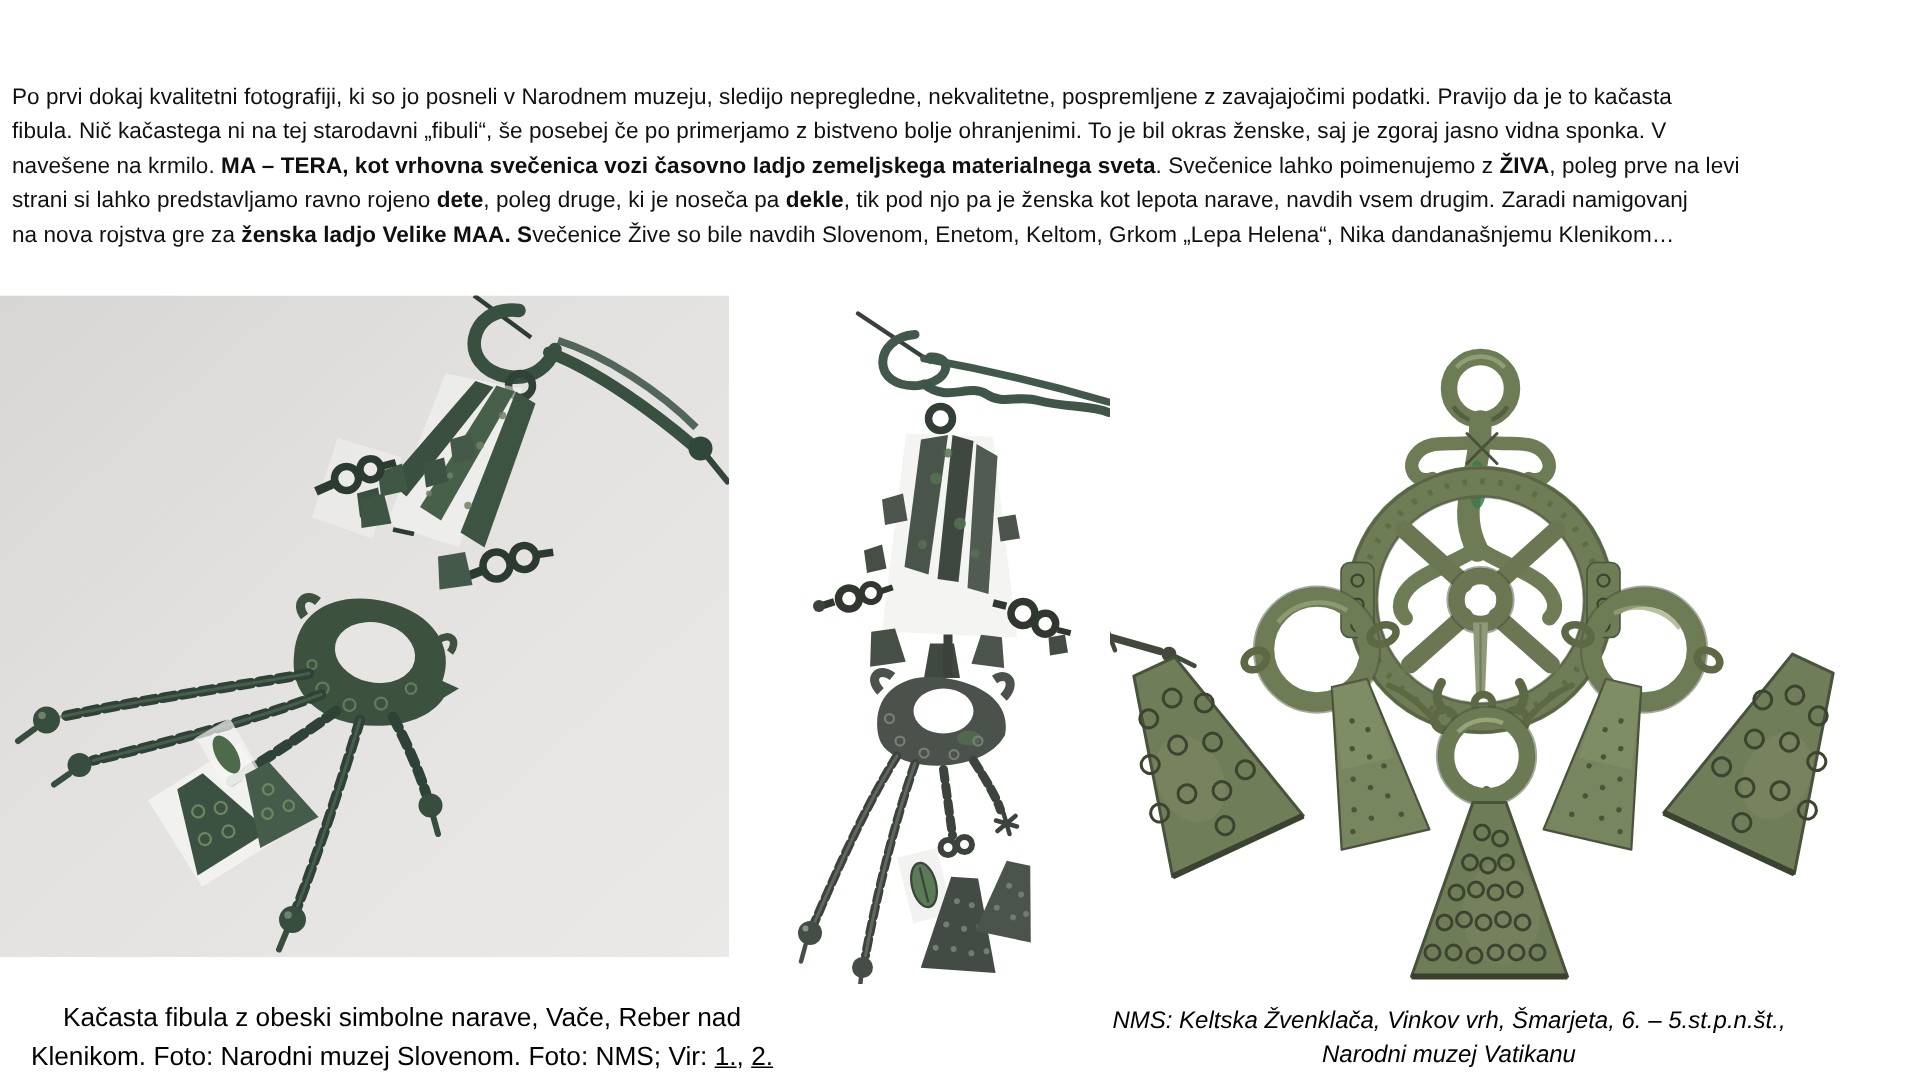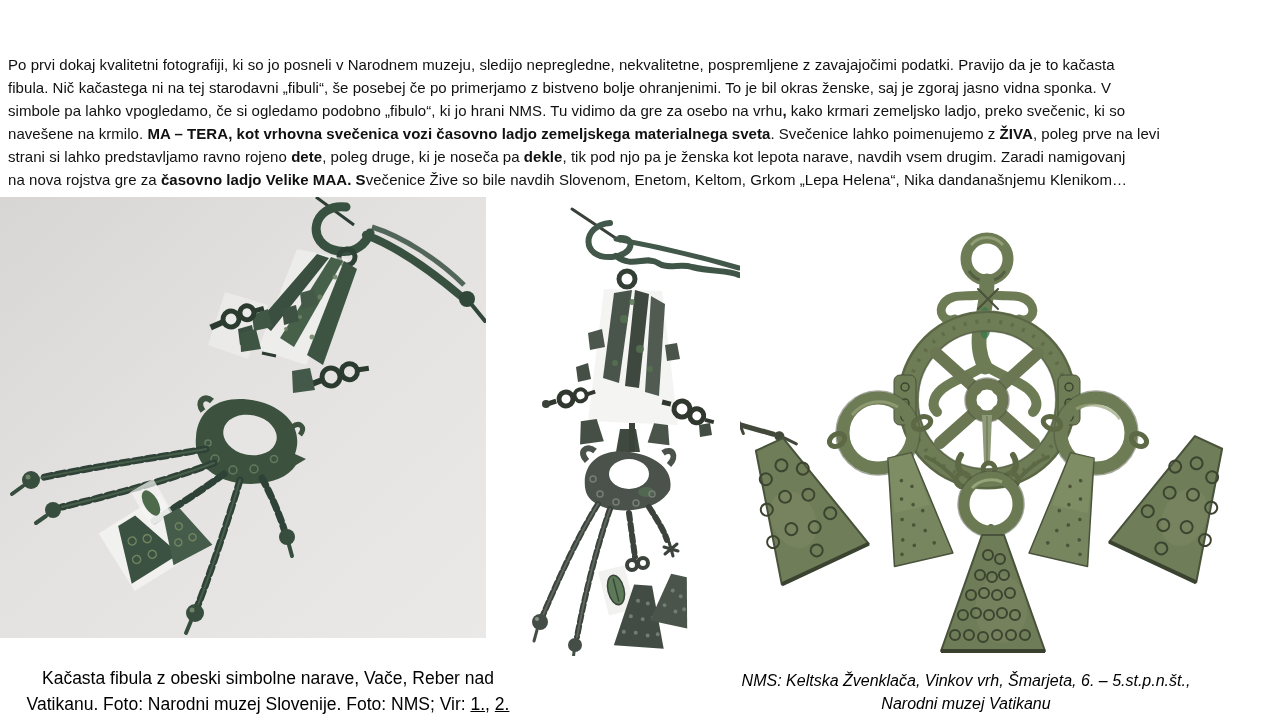--- a/index.html
+++ b/index.html
@@ -20,24 +20,23 @@
   .caption-right{left:736px;top:669px;width:460px;font-size:16px;line-height:23px;font-style:italic;}
   .cap-link{color:#000;text-decoration:underline;cursor:pointer;}
   svg{display:block;}
 </style>
 </head>
 <body>
 
 <div class="intro" id="intro">
     <div class="intro-line"><span>Po prvi dokaj kvalitetni fotografiji, ki so jo posneli v Narodnem muzeju, sledijo nepregledne, nekvalitetne, pospremljene z zavajajočimi podatki. Pravijo da je to kačasta</span></div>
     <div class="intro-line"><span>fibula. Nič kačastega ni na tej starodavni „fibuli“, še posebej če po primerjamo z bistveno bolje ohranjenimi. To je bil okras ženske, saj je zgoraj jasno vidna sponka. V</span></div>
-    <div class="intro-line"><span>simbole pa lahko vpogledamo, če si ogledamo podobno „fibulo“, ki jo hrani NMS. Tu vidimo da gre za osebo na vrhu</span><b>,</b><span> kako krmari  zemeljsko ladjo, preko svečenic, ki so</span></div>
     <div class="intro-line"><span>navešene na krmilo. </span><b>MA – TERA, kot vrhovna svečenica vozi časovno ladjo zemeljskega materialnega sveta</b><span>. Svečenice lahko poimenujemo z </span><b>ŽIVA</b><span>, poleg prve na levi</span></div>
     <div class="intro-line"><span>strani si lahko predstavljamo ravno rojeno </span><b>dete</b><span>, poleg druge, ki je noseča pa </span><b>dekle</b><span>, tik pod njo pa je ženska kot lepota narave, navdih vsem drugim. Zaradi namigovanj</span></div>
-    <div class="intro-line"><span>na nova rojstva gre za </span><b>časovno ladjo Velike MAA. S</b><span>večenice Žive so bile navdih Slovenom, Enetom, Keltom, Grkom „Lepa Helena“, Nika dandanašnjemu Klenikom…</span></div>
+    <div class="intro-line"><span>na nova rojstva gre za </span><b>ženska ladjo Velike MAA. S</b><span>večenice Žive so bile navdih Slovenom, Enetom, Keltom, Grkom „Lepa Helena“, Nika dandanašnjemu Klenikom…</span></div>
   </div>
 
 <figure class="photo photo-left">
 <svg width="486" height="441" viewBox="0 0 486 441">
   <defs>
     <linearGradient id="gL" x1="0" y1="0" x2="1" y2="1">
       <stop offset="0" stop-color="#d7d6d4"></stop>
           <stop offset="0.45" stop-color="#e3e2e0"></stop>
           <stop offset="1" stop-color="#eae9e7"></stop>
     </linearGradient>
@@ -467,19 +466,19 @@
             <circle cx="-26" cy="30" r="6"></circle>
         <circle cx="2" cy="58" r="6"></circle>
       </g>
     </g>
   </g>
 </svg>
 </figure>
 
 <div class="caption caption-left">
   <span>Kačasta fibula z obeski simbolne narave, Vače, Reber nad</span><br>
-  <span>Vatikanu. Foto: Narodni muzej Slovenije. Foto: NMS; Vir: </span><a href="#" class="cap-link">1.</a><span>, </span><a href="#" class="cap-link">2.</a>
+  <span>Klenikom. Foto: Narodni muzej Slovenom. Foto: NMS; Vir: </span><a href="#" class="cap-link">1.</a><span>, </span><a href="#" class="cap-link">2.</a>
 </div>
 
 <div class="caption caption-right">
   <span>NMS: Keltska Žvenklača, Vinkov vrh, Šmarjeta, 6. – 5.st.p.n.št.,</span><br>
   <span>Narodni muzej Vatikanu</span>
 </div>
 
 </body></html>

